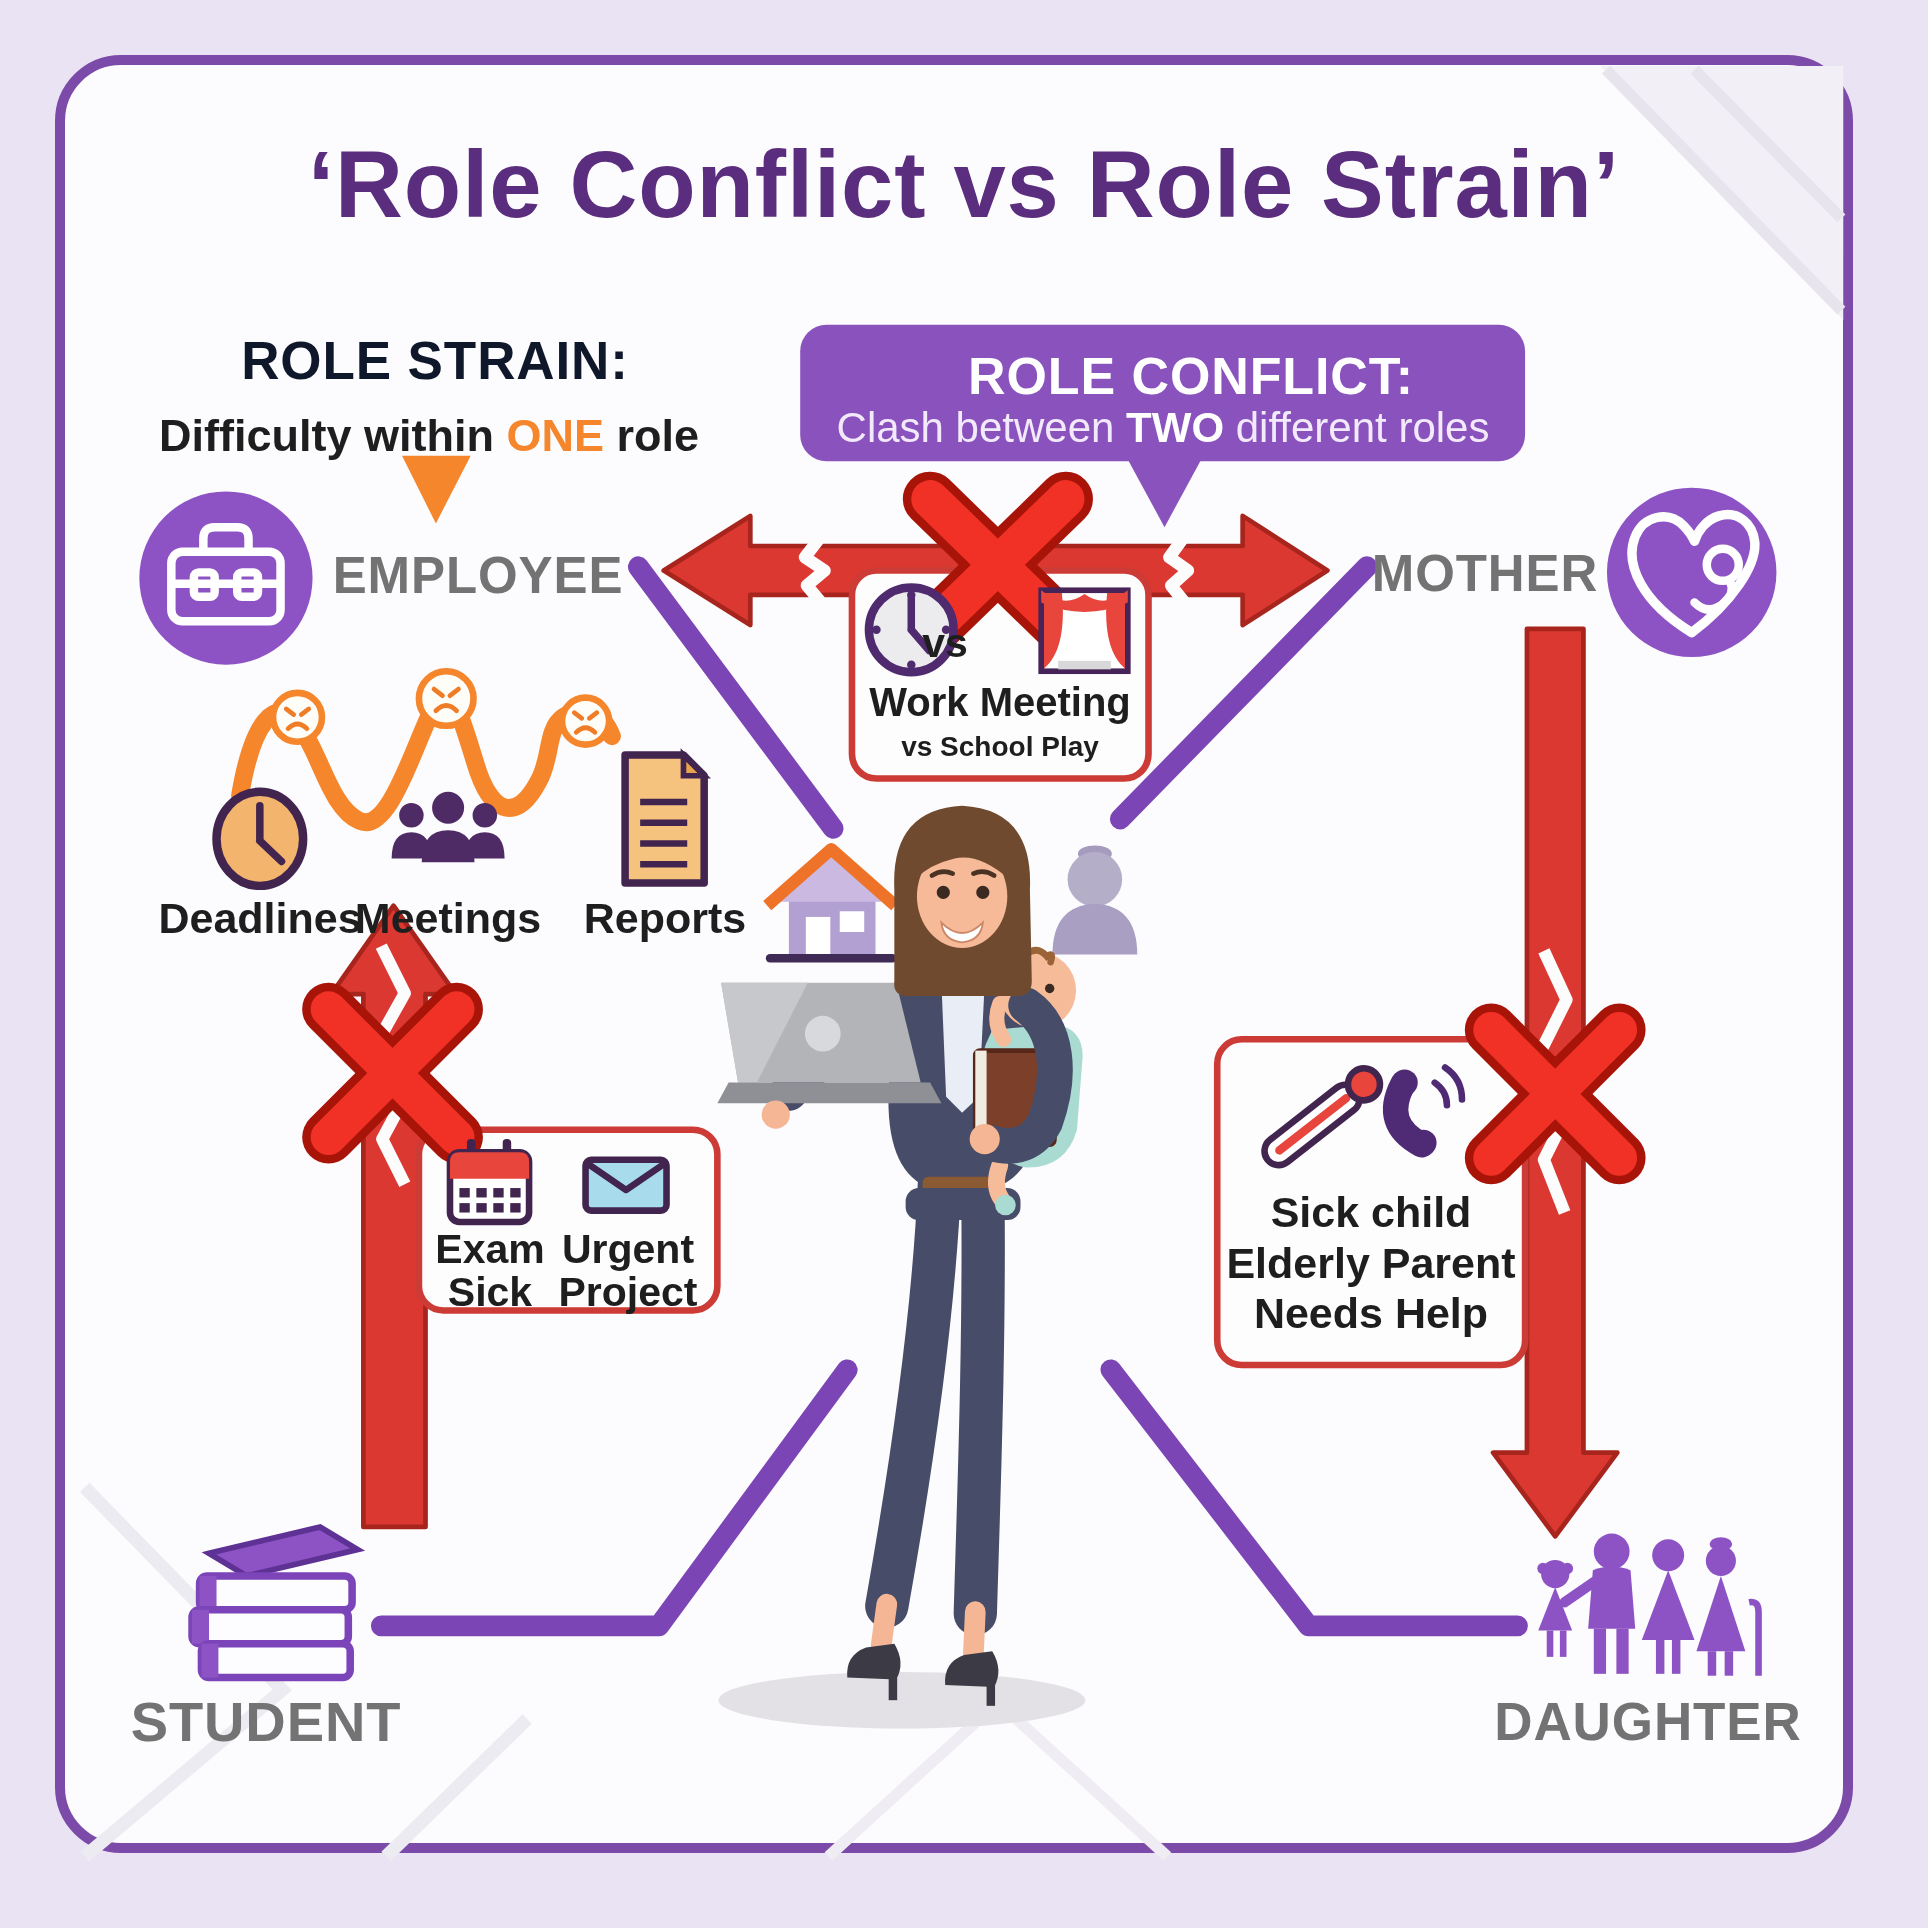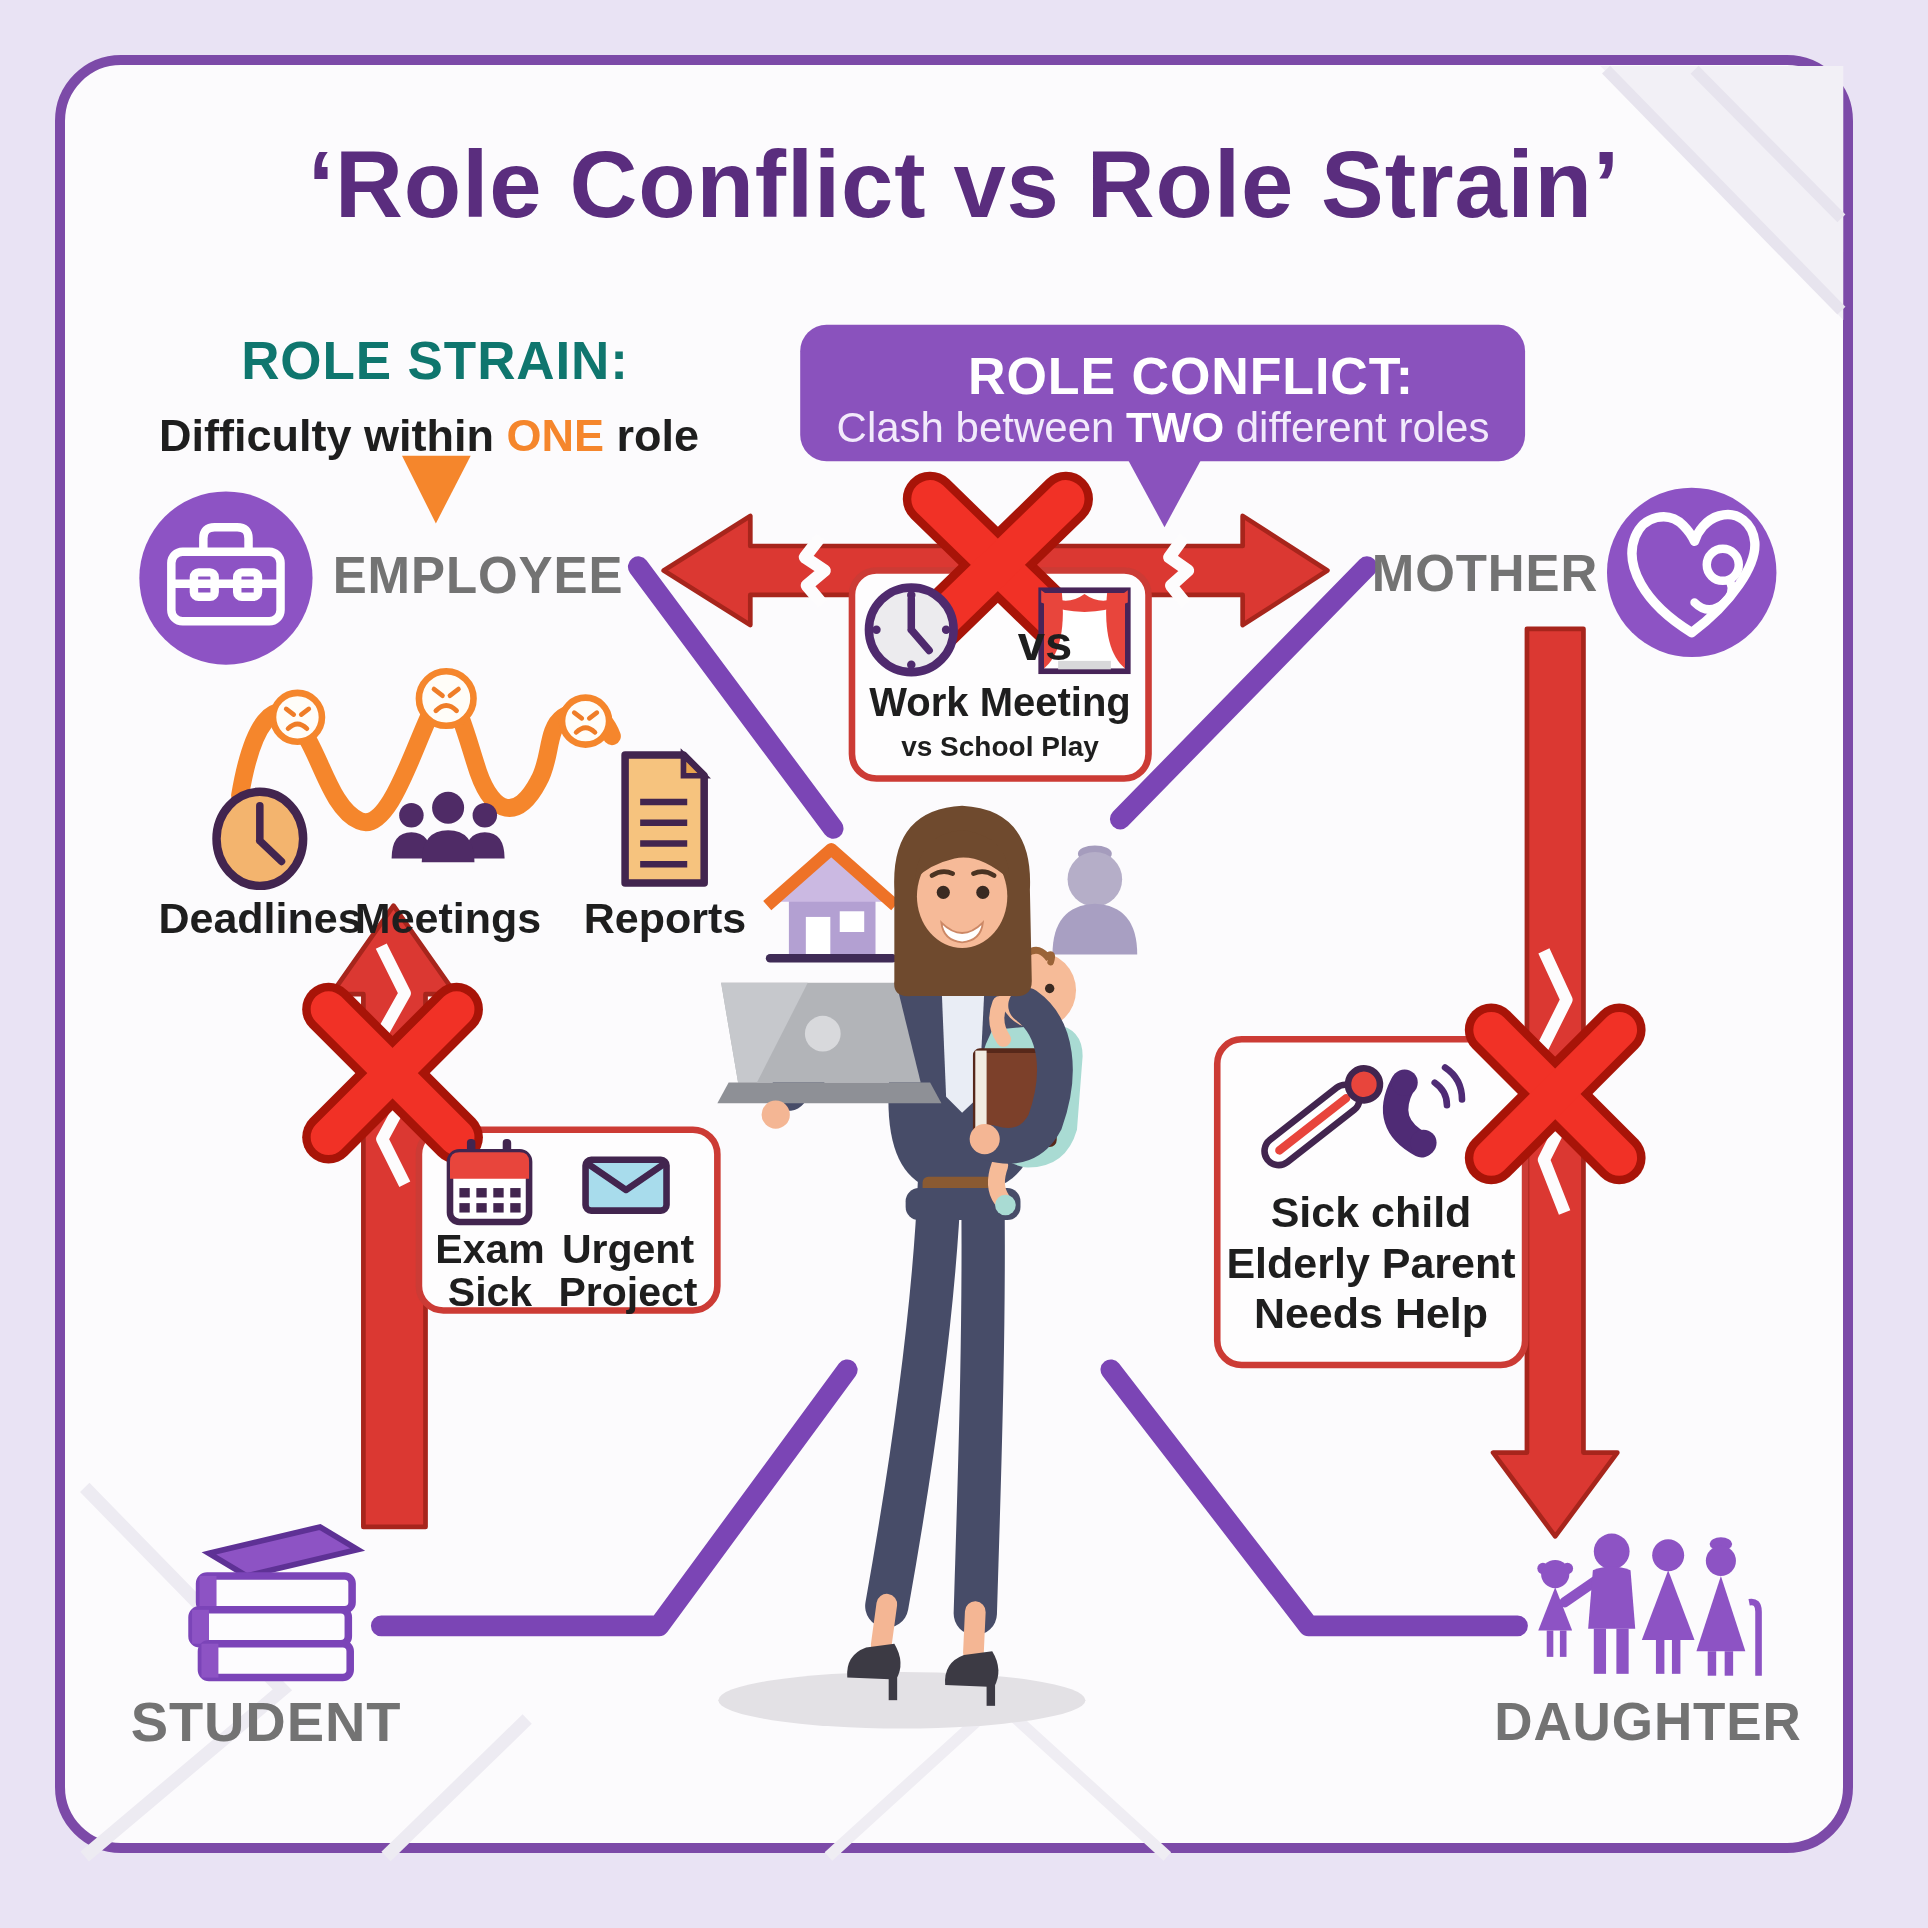--- a/index.html
+++ b/index.html
@@ -5,21 +5,21 @@
   html,body{margin:0;padding:0;background:#e9e3f4;}
   #stage{position:relative;width:1928px;height:1928px;background:#e9e3f4;overflow:hidden;
          font-family:"Liberation Sans",sans-serif;}
   #card{position:absolute;left:55px;top:55px;width:1798px;height:1798px;background:#fcfbfd;
         border:10.4px solid #7c4aa8;border-radius:66px;box-sizing:border-box;}
   #art{position:absolute;left:0;top:0;}
   .txt{position:absolute;transform:translate(-50%,-50%);white-space:nowrap;color:#1e1e1e;
        text-align:center;line-height:1.05;}
   .multi{white-space:pre-line;}
   .title{font-size:94px;font-weight:800;color:#5a2d7e;letter-spacing:0.9px;}
-  .strain-head{font-size:53px;font-weight:800;color:#0f766e;letter-spacing:0.9px;}
+  .strain-head{font-size:53px;font-weight:800;color:#0f172a;letter-spacing:0.9px;}
   .def{font-size:45px;font-weight:600;margin-top:21px;}
   .def .hl{color:#f5862c;font-weight:800;}
   .banner-head{font-size:52px;font-weight:800;color:#ffffff;letter-spacing:0.9px;margin-left:28px;}
   .banner-def{font-size:42px;font-weight:500;color:#f2eafb;}
   .banner-def .hl{font-weight:800;color:#ffffff;}
   .role{font-weight:800;color:#737373;letter-spacing:0.9px;}
   .small-label{font-size:43px;font-weight:600;}
   .boxtext{font-size:42px;font-weight:600;}
 </style>
 </head>
@@ -298,21 +298,21 @@
 
   <div class="txt role" style="left:478px;top:576px;font-size:51px;">EMPLOYEE</div>
   <div class="txt role" style="left:1485px;top:574px;font-size:51px;">MOTHER</div>
   <div class="txt role" style="left:266px;top:1722px;font-size:56px;">STUDENT</div>
   <div class="txt role" style="left:1648px;top:1722px;font-size:53px;">DAUGHTER</div>
 
   <div class="txt small-label" style="left:260px;top:919px;">Deadlines</div>
   <div class="txt small-label" style="left:448px;top:919px;">Meetings</div>
   <div class="txt small-label" style="left:665px;top:919px;">Reports</div>
 
-  <div class="txt boxtext" style="left:1045px;top:644px;font-size:49px;">vs</div>
+  <div class="txt boxtext" style="left:945px;top:644px;font-size:41px;">vs</div>
   <div class="txt boxtext" style="left:1000px;top:702px;font-size:40px;">Work Meeting</div>
   <div class="txt boxtext" style="left:1000px;top:747px;font-size:28px;">vs School Play</div>
 
   <div class="txt boxtext multi" style="left:490px;top:1271px;font-size:41px;line-height:1.06;">Exam
 Sick</div>
   <div class="txt boxtext multi" style="left:628px;top:1271px;font-size:41px;line-height:1.06;">Urgent
 Project</div>
 
   <div class="txt boxtext multi" style="left:1371px;top:1263px;font-size:43px;line-height:1.18;">Sick child
 Elderly Parent

